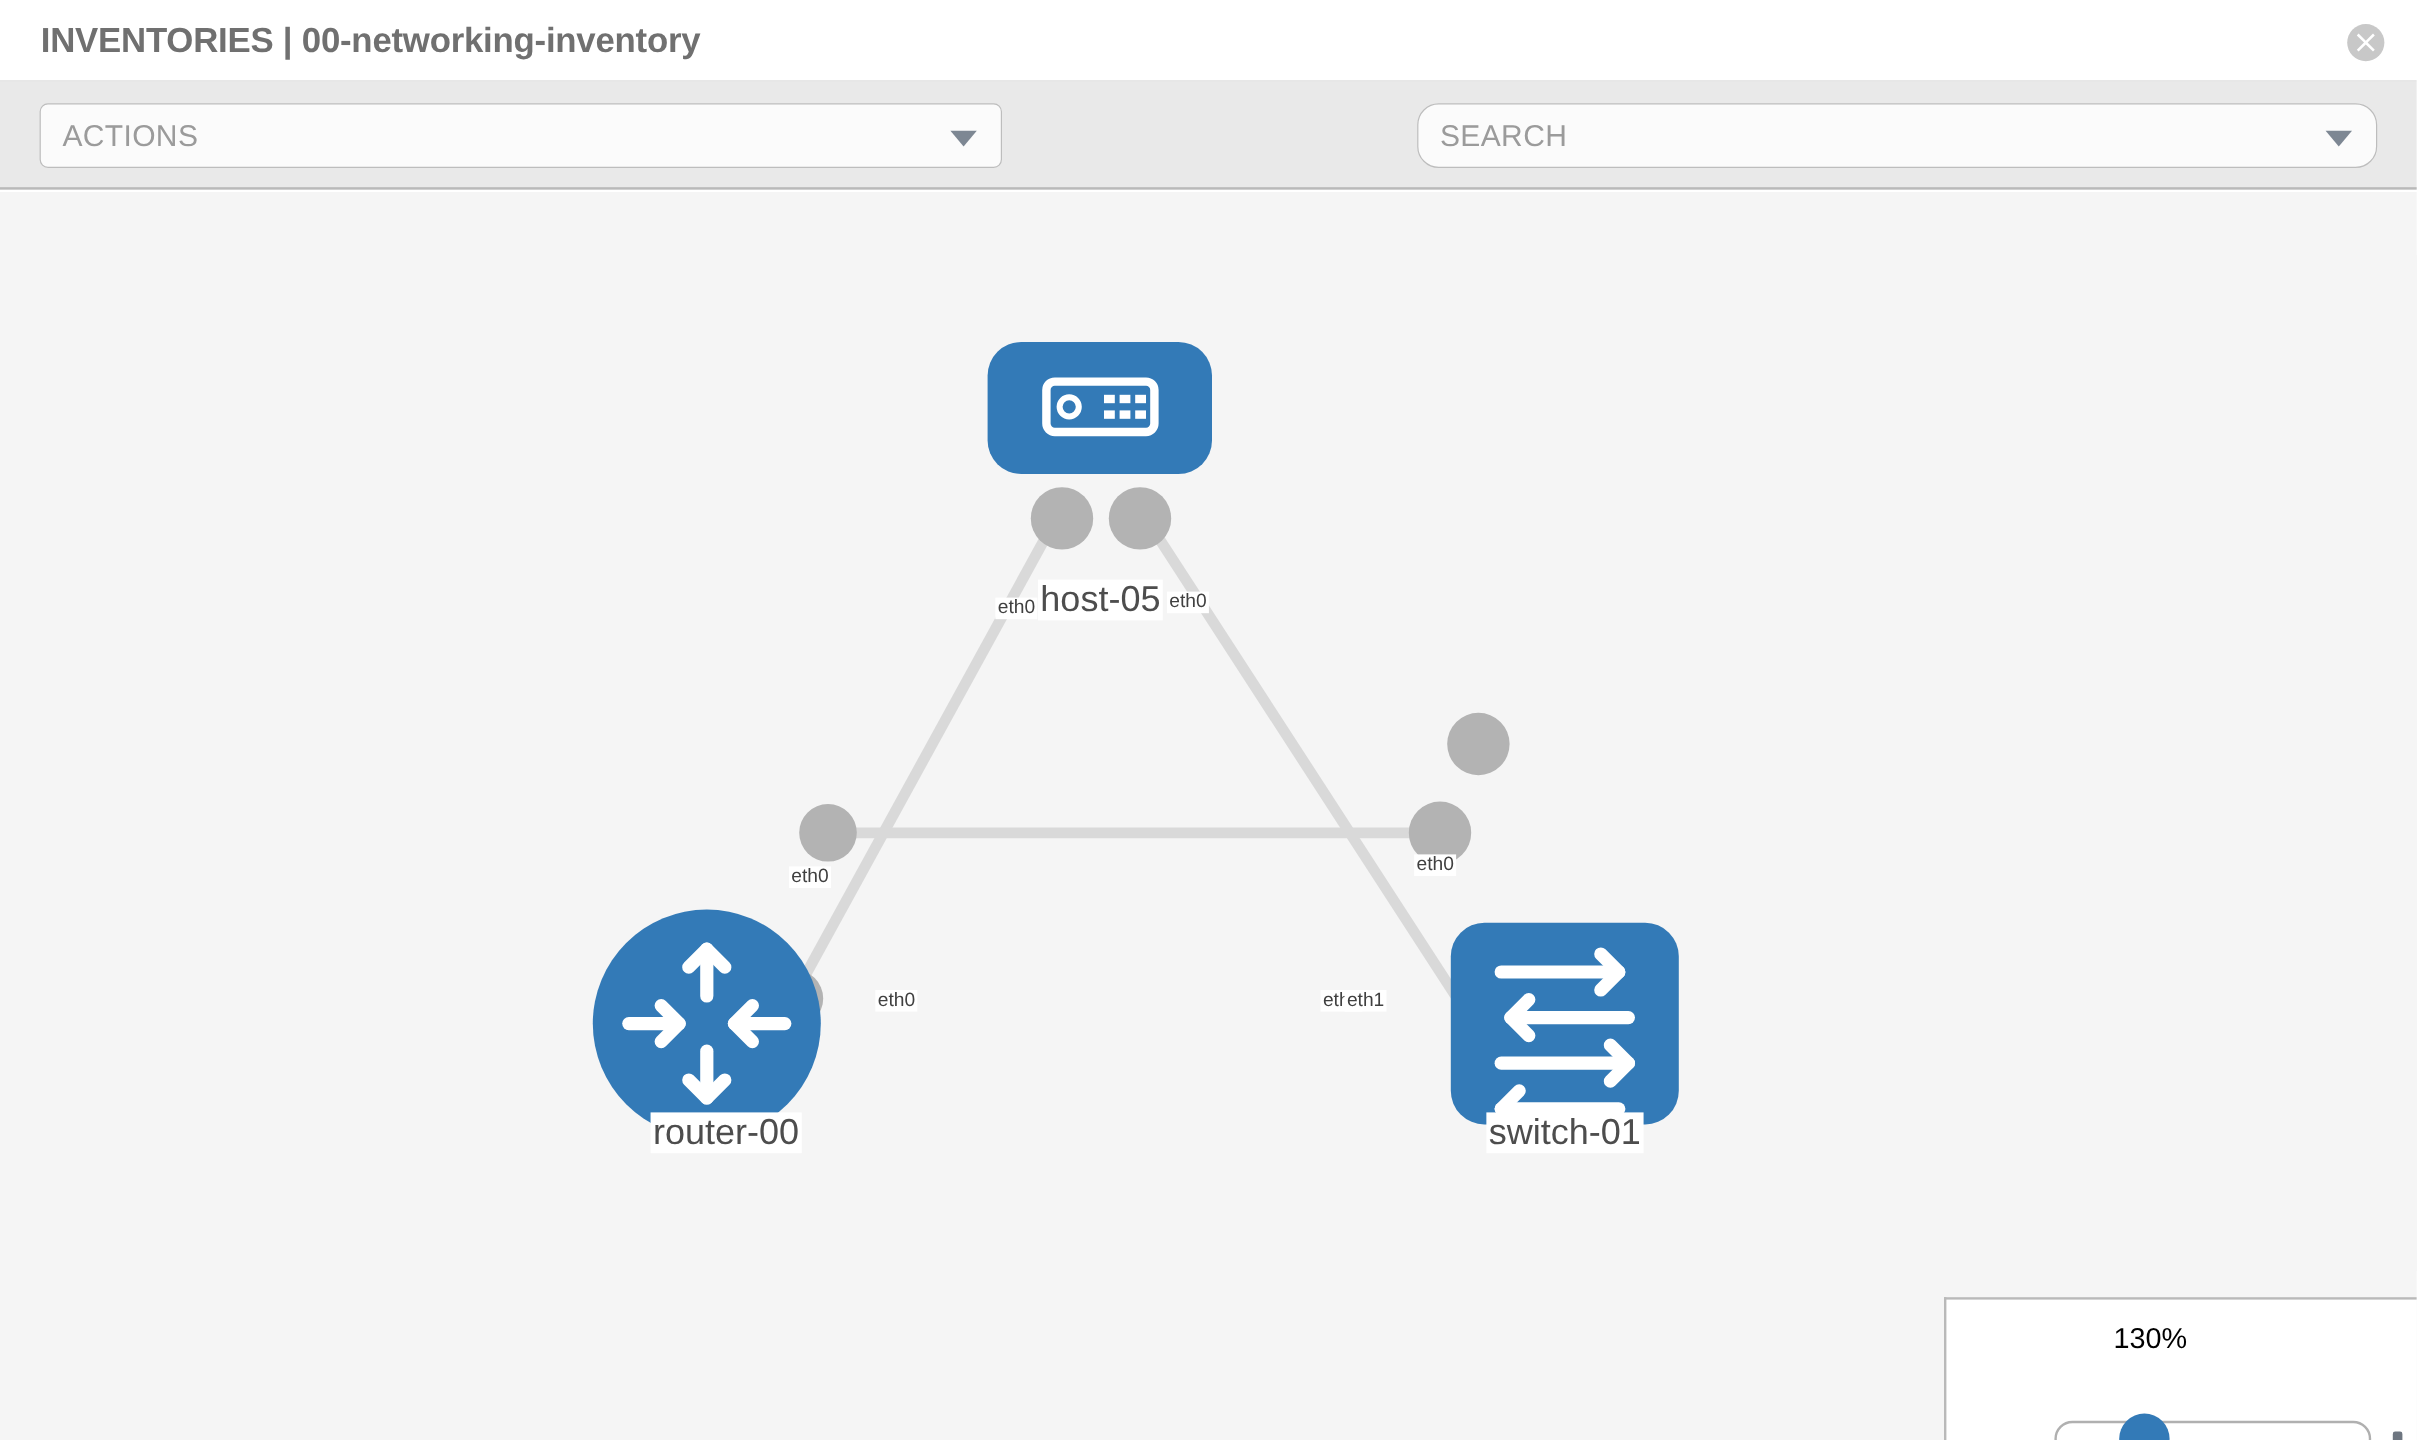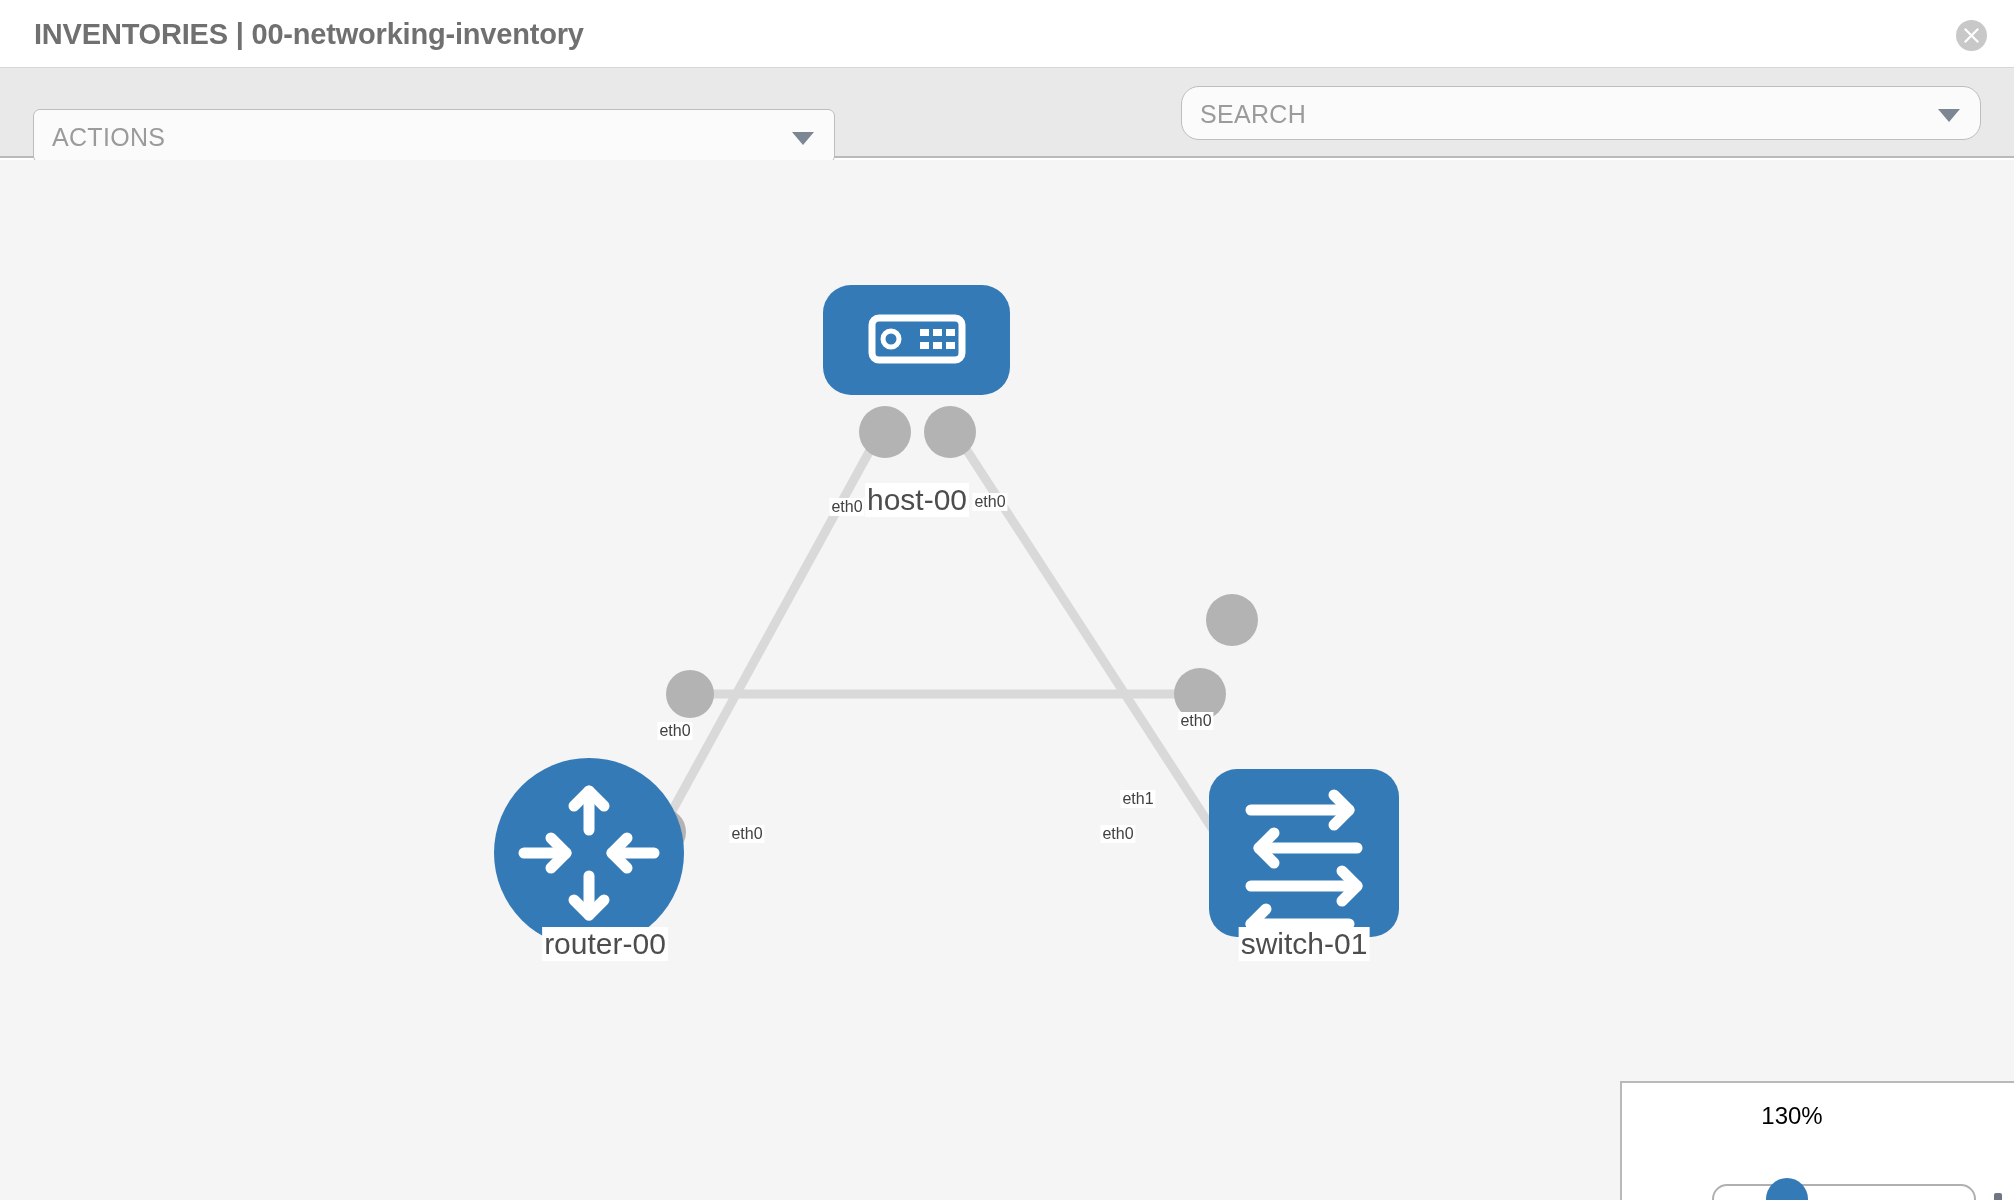--- a/index.html
+++ b/index.html
@@ -65,21 +65,20 @@
     position: absolute;
     left: 33px;
     top: 18px;
     width: 802px;
     height: 54px;
     background: #fbfbfb;
     border: 1px solid #bdbdbd;
     border-radius: 7px;
     box-sizing: border-box;
     cursor: pointer;
-    margin-top: 23px;
   }
   .actions-select .sel-label {
     position: absolute;
     left: 18px;
     top: 13px;
     font-size: 25px;
     color: #9b9b9b;
     letter-spacing: 0.3px;
   }
   .caret {
@@ -342,23 +341,23 @@
     <div class="edge-label" style="left:990px; top:333px;">eth0</div>
 
     <div class="edge-label" style="left:675px; top:562px;">eth0</div>
 
     <div class="edge-label" style="left:1196px; top:552px;">eth0</div>
 
     <div class="edge-label" style="left:747px; top:665px;">eth0</div>
 
     <div class="edge-label" style="left:1118px; top:665px;">eth0</div>
 
-    <div class="edge-label" style="left:1138px; top:630px;">eth1</div>
-
-    <div class="node-label" style="left:917px; top:323px;">host-00</div>
+    <div class="edge-label" style="left:1138px; top:665px;">eth1</div>
+
+    <div class="node-label" style="left:917px; top:323px;">host-05</div>
 
     <div class="node-label" style="left:605px; top:767px;">router-00</div>
 
     <div class="node-label" style="left:1304px; top:767px;">switch-01</div>
   </div>
 
   <div class="zoom-panel">
     <div class="zoom-value">130%</div>
 
     <div class="zoom-slider-track"></div>

